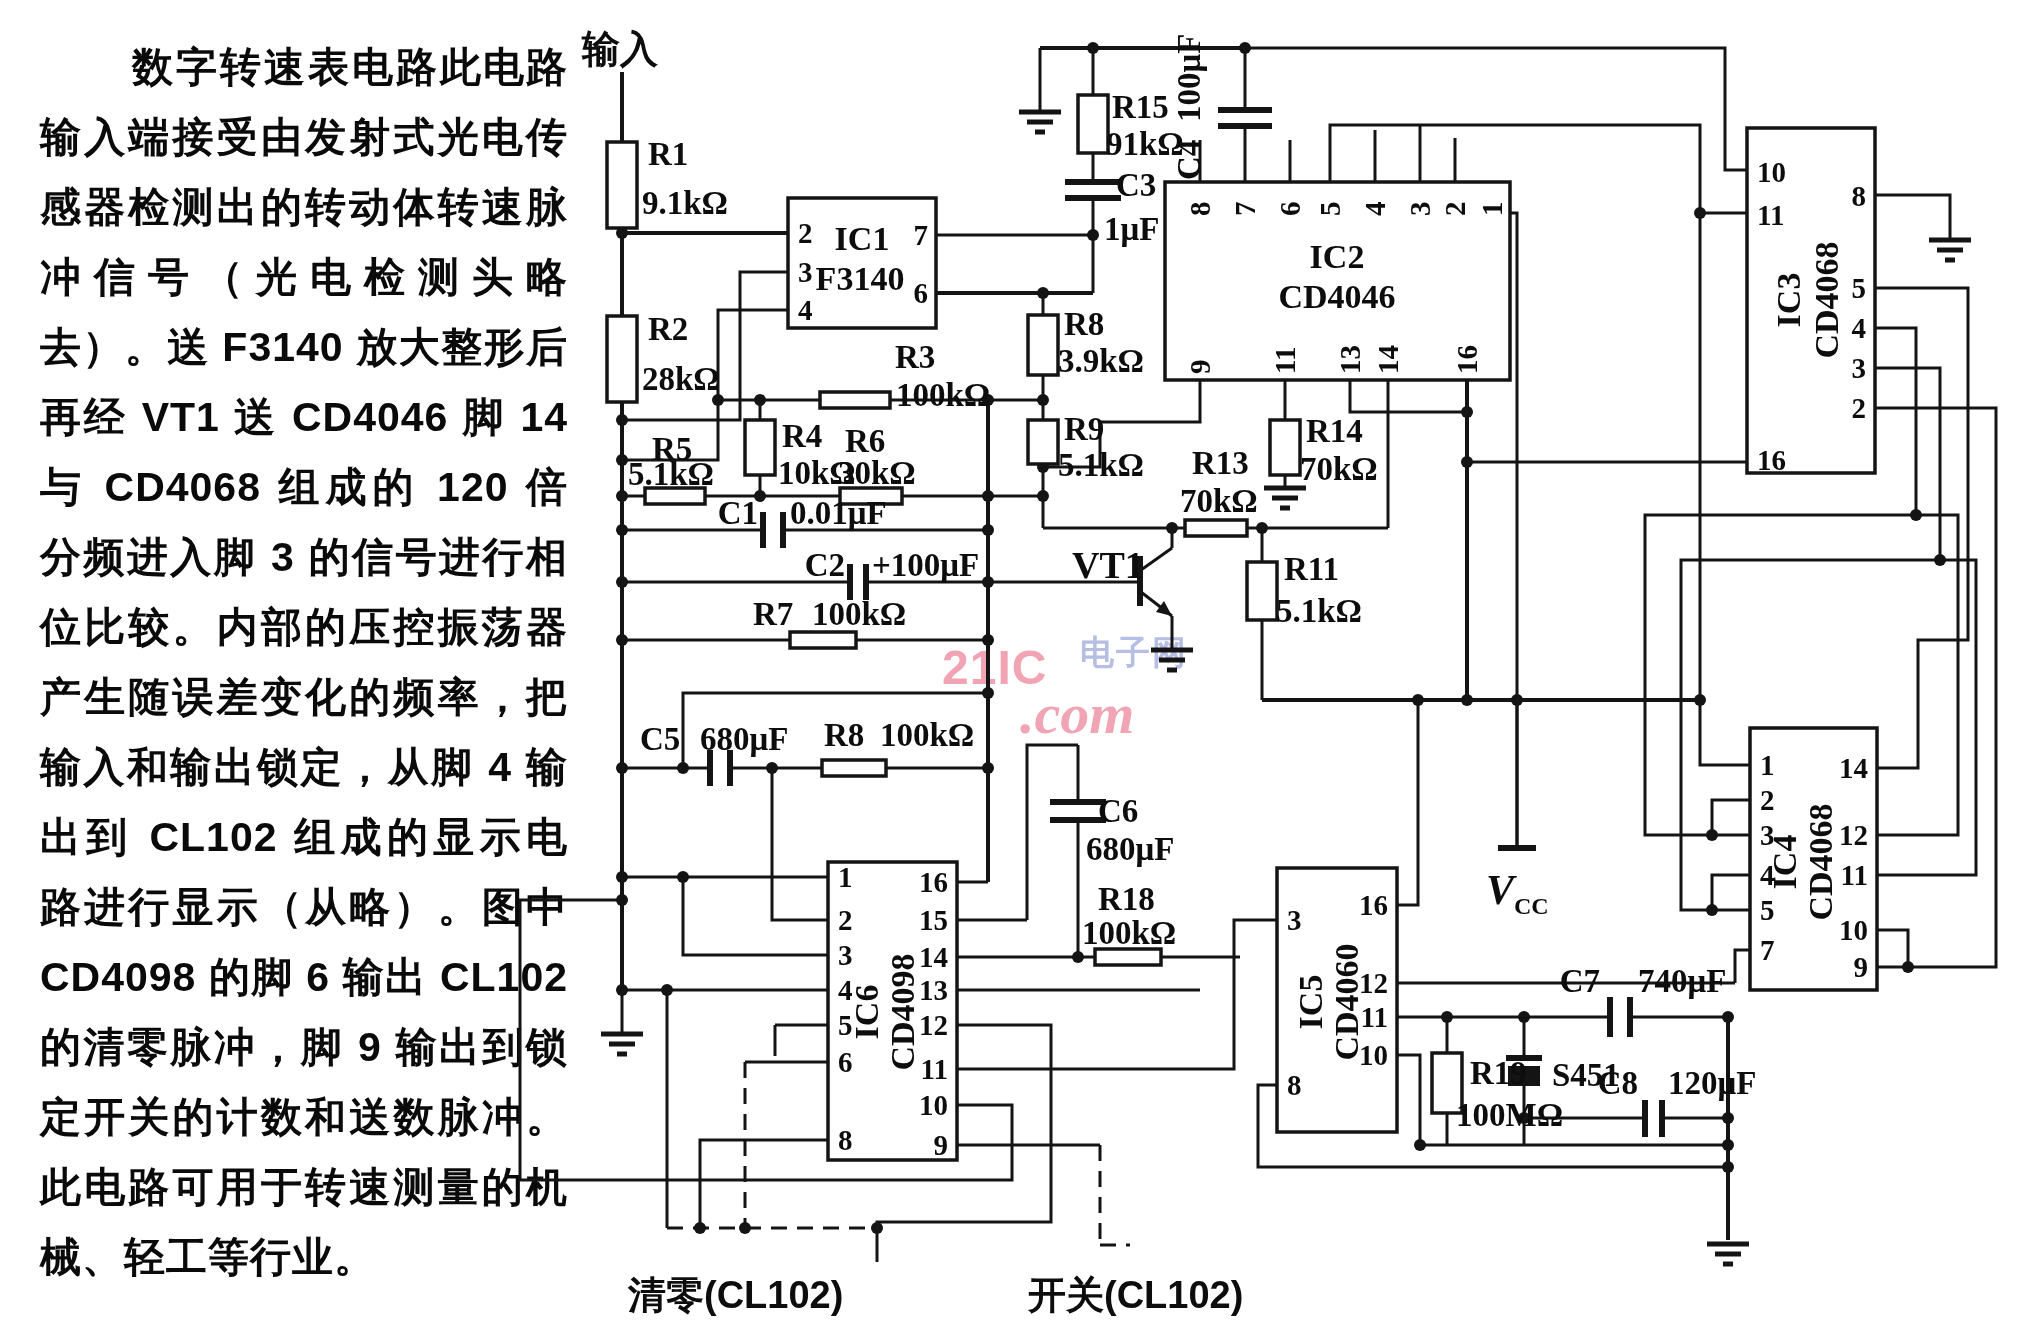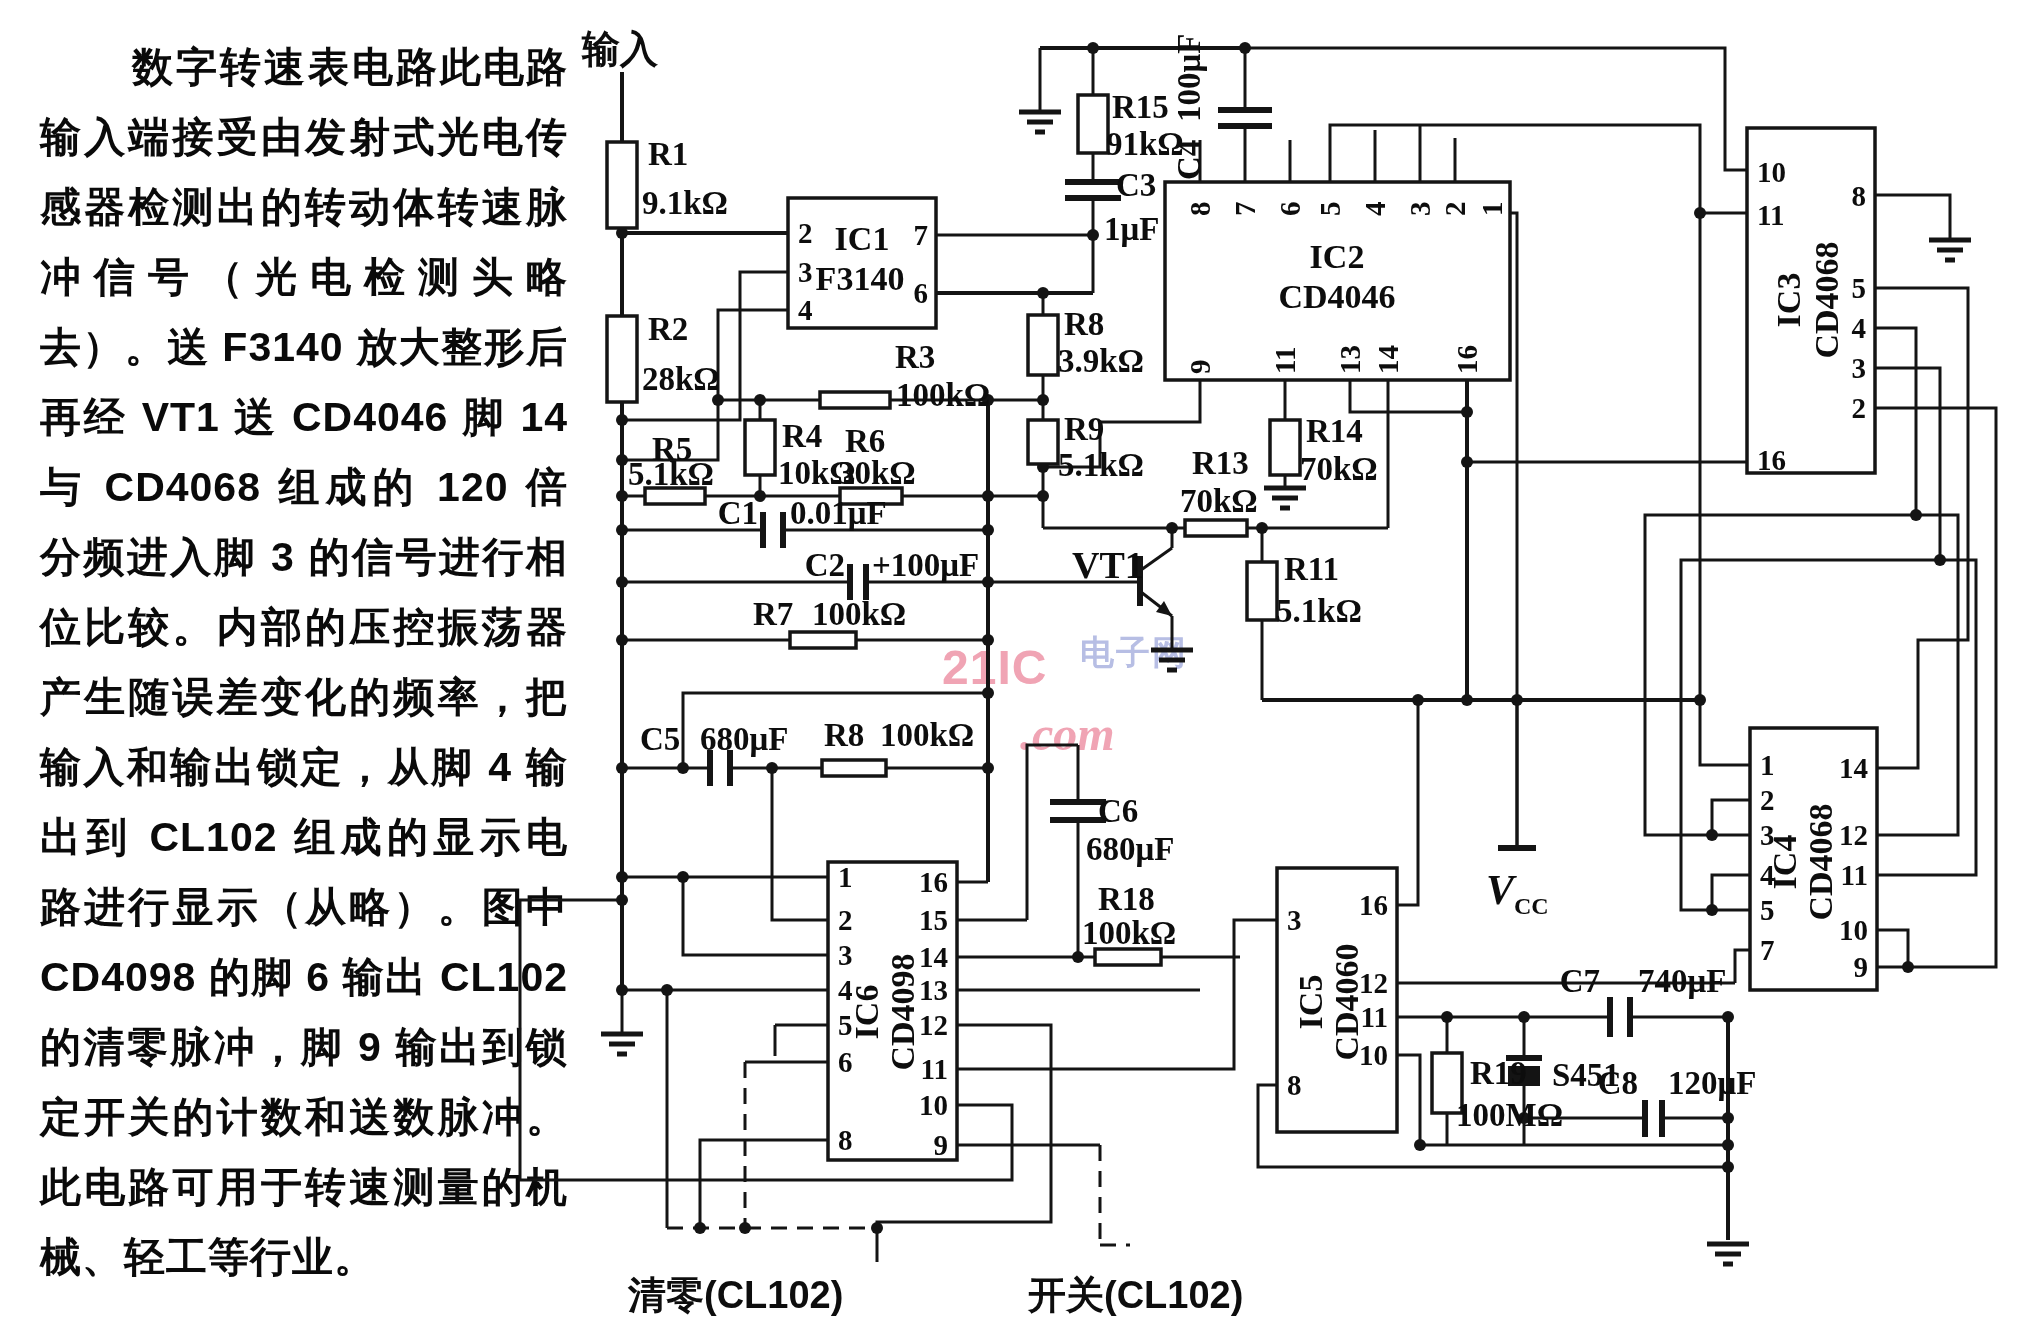--- a/index.html
+++ b/index.html
@@ -9,21 +9,21 @@
   #desc{position:absolute;left:30px;top:22px;width:548px;color:#0a0a0a;
         font-size:41px;line-height:70px;text-align:justify;text-justify:inter-ideograph;
         font-family:"Liberation Sans", sans-serif;font-weight:600;letter-spacing:1px;}
   #desc .t{font-weight:800;letter-spacing:2px;}
   #desc p{margin:10px;text-indent:92px;}
   
   #wm{position:absolute;left:942px;top:628px;width:270px;height:110px;pointer-events:none;}
   #wm .big{position:absolute;left:0;top:12px;font-family:"Liberation Sans",sans-serif;
            font-weight:800;font-size:48px;color:#f0a4b4;letter-spacing:1px;}
   #wm .com{position:absolute;left:78px;top:52px;font-family:"Liberation Serif",serif;
-           font-style:italic;font-weight:700;font-size:48px;color:#f0a4b4;margin-top:26px;}
+           font-style:italic;font-weight:700;font-size:58px;color:#f0a4b4;}
   #wm .site{position:absolute;left:138px;top:2px;font-family:"Liberation Sans",sans-serif;
            font-weight:800;font-size:34px;color:#b7bee4;letter-spacing:2px;}
   
   svg{position:absolute;left:0;top:0;}
   .w{stroke:#141414;stroke-width:3;fill:none;}
   .wt{stroke:#141414;stroke-width:4;fill:none;}
   .dash{stroke-dasharray:16 10;}
   .comp{fill:#ffffff;stroke:#141414;stroke-width:3.5;}
   .plate{stroke:#141414;stroke-width:6;fill:none;}
   .j{fill:#141414;stroke:none;}

